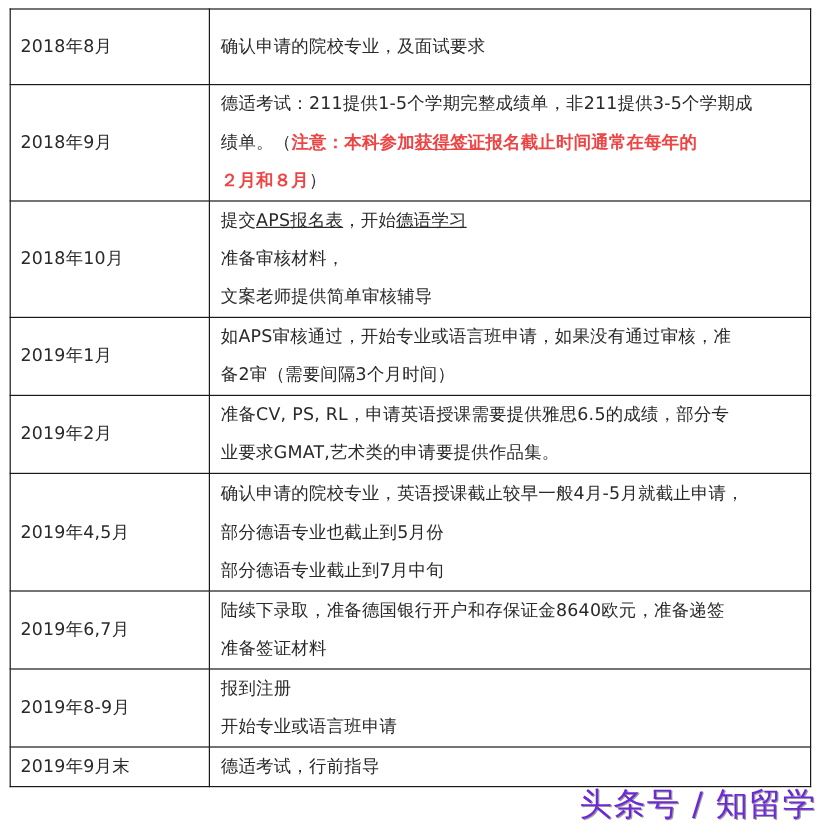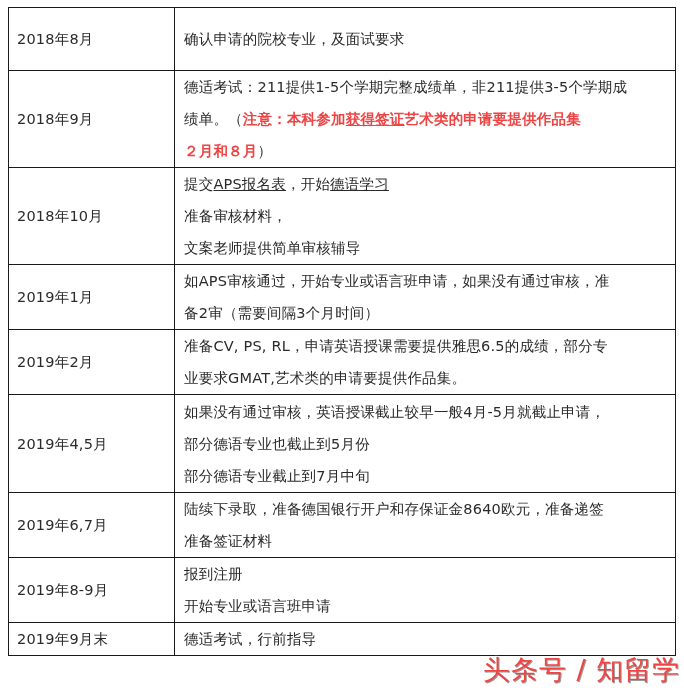--- a/index.html
+++ b/index.html
@@ -50,21 +50,21 @@
       padding-right: 20px;
     }
     .line { display: block; white-space: nowrap; }
     .bold { font-weight: bold; color: #ef4444; }
     .u { text-decoration: underline; }
     .watermark {
       position: absolute;
       left: 483px;
       top: 652px;
       font-size: 27px;
-      color: #ef4444;
+      color: #6d28d9;
       letter-spacing: 1px;
       text-shadow: 1px 1px 0 #9a9a9a, -1px -1px 0 #ffffff;
       white-space: nowrap;
     }
   </style>
 </head>
 <body>
 
 <div class="top-fragment"></div>
 
@@ -73,21 +73,21 @@
       <tr style="height: 63px;">
         <td class="date-cell">2018年8月</td>
         <td class="desc-cell">
           <span class="line"><span>确认申请的院校专业，及面试要求</span></span>
         </td>
       </tr>
       <tr style="height: 97px;">
         <td class="date-cell">2018年9月</td>
         <td class="desc-cell">
           <span class="line"><span>德适考试：211提供1-5个学期完整成绩单，非211提供3-5个学期成</span></span>
-          <span class="line"><span>绩单。（</span><span class="bold">注意：本科参加</span><span class="bold u">获得签证</span><span class="bold">艺术类的申请要提供作品集</span></span>
+          <span class="line"><span>绩单。（</span><span class="bold">注意：本科参加</span><span class="bold u">获得签证</span><span class="bold">报名截止时间通常在每年的</span></span>
           <span class="line"><span class="bold">２月和８月</span><span>）</span></span>
         </td>
       </tr>
       <tr style="height: 97px;">
         <td class="date-cell">2018年10月</td>
         <td class="desc-cell">
           <span class="line"><span>提交</span><span class="u">APS报名表</span><span>，开始</span><span class="u">德语学习</span></span>
           <span class="line"><span>准备审核材料，</span></span>
           <span class="line"><span>文案老师提供简单审核辅导</span></span>
         </td>
@@ -102,21 +102,21 @@
       <tr style="height: 65px;">
         <td class="date-cell">2019年2月</td>
         <td class="desc-cell">
           <span class="line"><span>准备CV, PS, RL，申请英语授课需要提供雅思6.5的成绩，部分专</span></span>
           <span class="line"><span>业要求GMAT,艺术类的申请要提供作品集。</span></span>
         </td>
       </tr>
       <tr style="height: 98px;">
         <td class="date-cell">2019年4,5月</td>
         <td class="desc-cell">
-          <span class="line"><span>如果没有通过审核，英语授课截止较早一般4月-5月就截止申请，</span></span>
+          <span class="line"><span>确认申请的院校专业，英语授课截止较早一般4月-5月就截止申请，</span></span>
           <span class="line"><span>部分德语专业也截止到5月份</span></span>
           <span class="line"><span>部分德语专业截止到7月中旬</span></span>
         </td>
       </tr>
       <tr style="height: 64px;">
         <td class="date-cell">2019年6,7月</td>
         <td class="desc-cell">
           <span class="line"><span>陆续下录取，准备德国银行开户和存保证金8640欧元，准备递签</span></span>
           <span class="line"><span>准备签证材料</span></span>
         </td>

